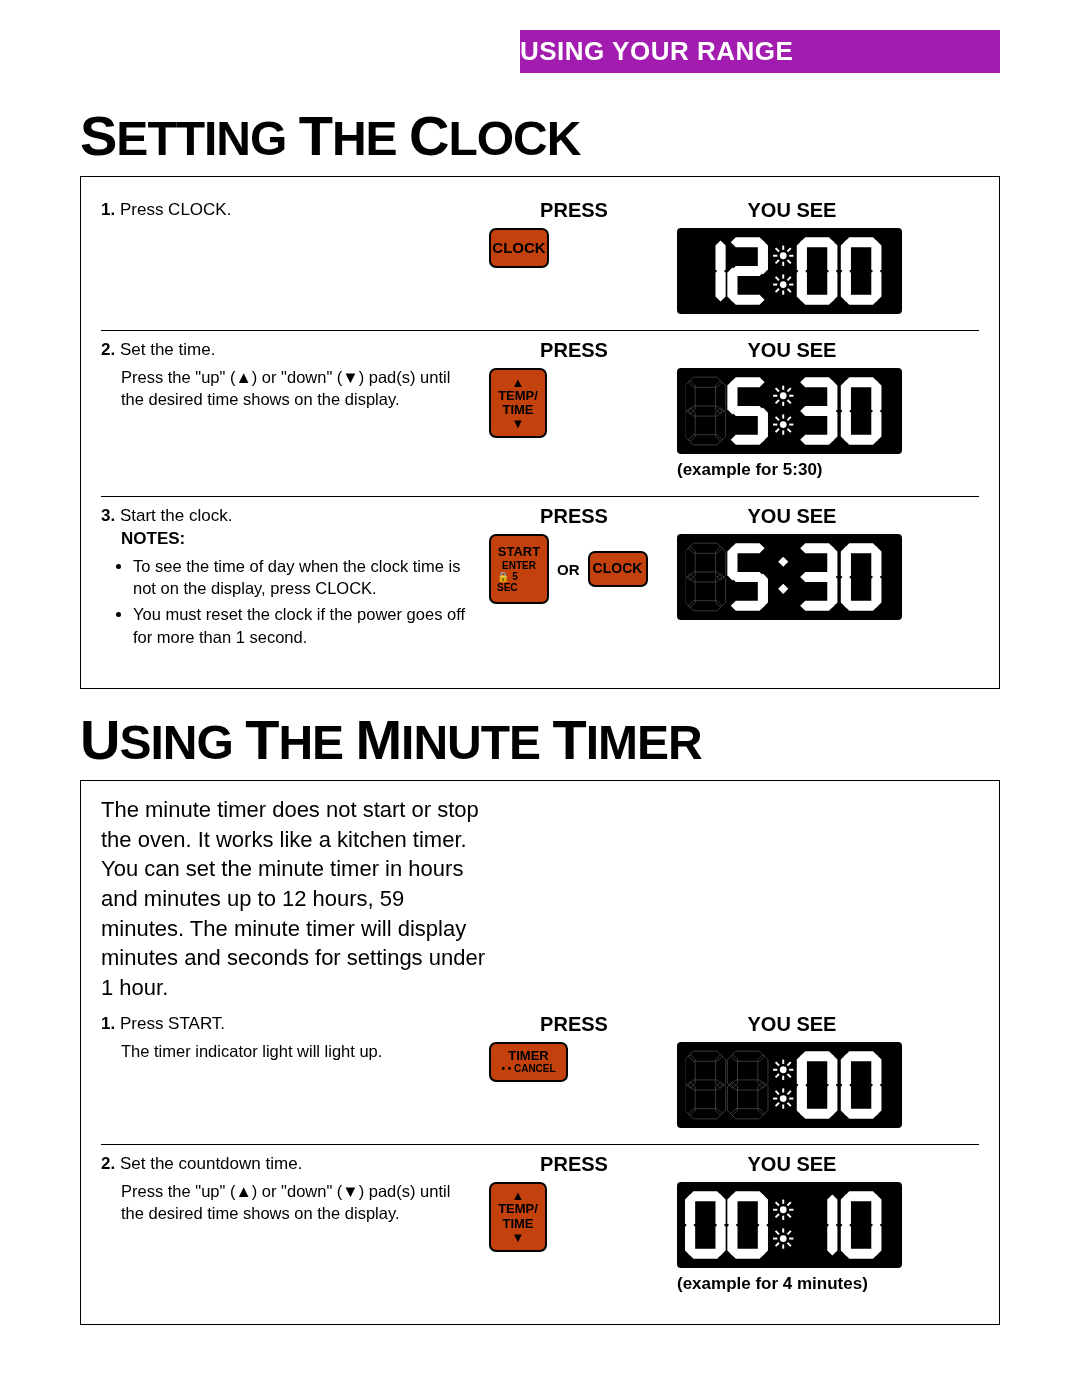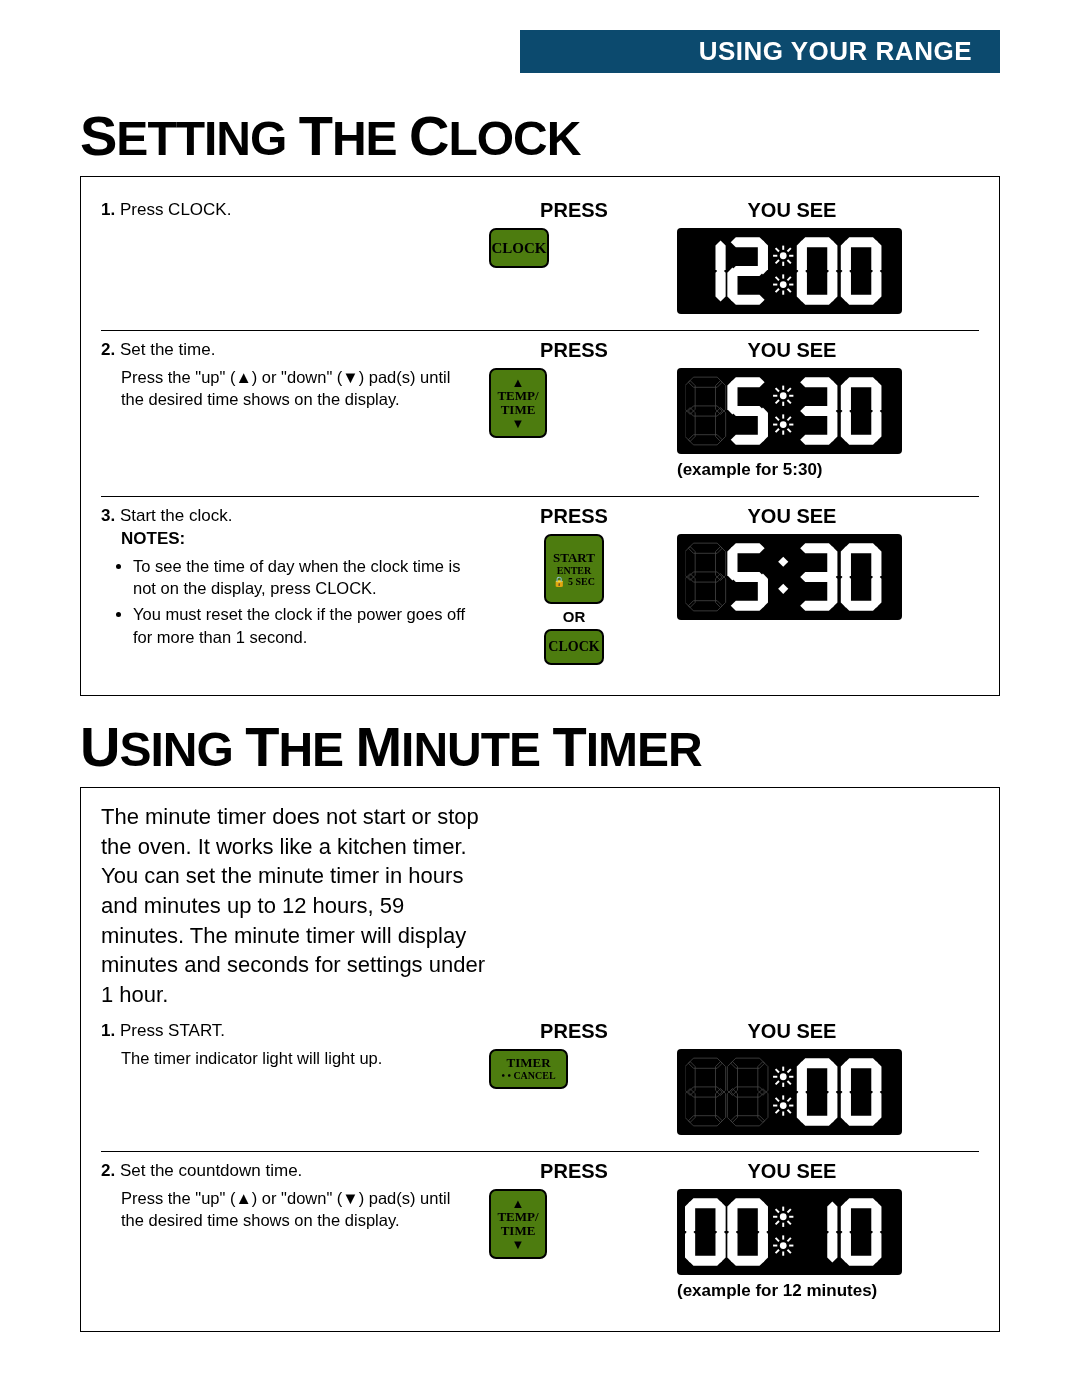--- a/index.html
+++ b/index.html
@@ -4,28 +4,28 @@
 <style>
   * { box-sizing: border-box; margin: 0; padding: 0; }
   body {
     font-family: Arial, Helvetica, sans-serif;
     background: #fff;
     width: 1080px;
     padding: 30px 80px 40px 80px;
     color: #000;
   }
   .header-bar {
-    background: #0c4a6e;
+    background: #a21caf;
     color: #fff;
     font-family: "Arial Narrow", Arial, sans-serif;
     font-weight: bold;
     font-size: 26px;
     letter-spacing: 0.5px;
-    text-align: right;
-    padding: 6px 28px;
+    text-align: left;
+    padding: 6px 0;
     margin-left: 440px;
     margin-bottom: 30px;
   }
   h1.section {
     font-family: "Arial Narrow", Arial, sans-serif;
     font-weight: bold;
     font-size: 48px;
     letter-spacing: -1px;
     margin: 18px 0 8px 0;
     font-stretch: condensed;
@@ -63,32 +63,31 @@
     border: 2px solid #000;
     border-radius: 7px;
     display: inline-flex;
     flex-direction: column;
     align-items: center;
     justify-content: center;
     font-weight: bold;
     font-size: 15px;
     line-height: 1.1;
     padding: 16px 6px;
-    background: #4d7c0f;
+    background: #c2410c;
     vertical-align: middle;
-    font-family: Liberation Serif, serif;
   }
   .key-clock { width: 60px; height: 40px; }
   .key-temp { width: 58px; height: 70px; font-size: 13px; }
   .key-start { width: 60px; height: 70px; font-size: 13px; }
   .key-timer { width: 79px; height: 40px; font-size: 13px; }
   .key .tiny { font-size: 10px; font-weight: bold; }
   .key .lock { font-size: 10px; }
   .or-text { font-weight: bold; font-size: 15px; margin: 0 4px; }
-  .mid-group { display:flex; align-items:center; gap:4px; flex-wrap: wrap; flex-direction: column; }
+  .mid-group { display:flex; align-items:center; gap:4px; flex-wrap: wrap; }
 
   .caption { font-weight: bold; font-size: 17px; margin-top: 6px; }
 
   
   .lcd {
     background: #000;
     width: 225px;
     height: 86px;
     border-radius: 4px;
     display: flex;
@@ -348,16 +347,16 @@
           <use href="#d0" x="0"></use>
             <use href="#d0" x="50"></use>
           <g transform="translate(100,0)">
               <use href="#sun" x="4" y="10"></use>
               <use href="#sun" x="4" y="44"></use>
             </g>
           <use href="#d1" x="132"></use>
             <use href="#d0" x="184"></use>
         </svg>
       </div>
-      <div class="caption">(example for 12 minutes)</div>
+      <div class="caption">(example for 4 minutes)</div>
     </div>
   </div>
 </div>
 
 </body></html>

